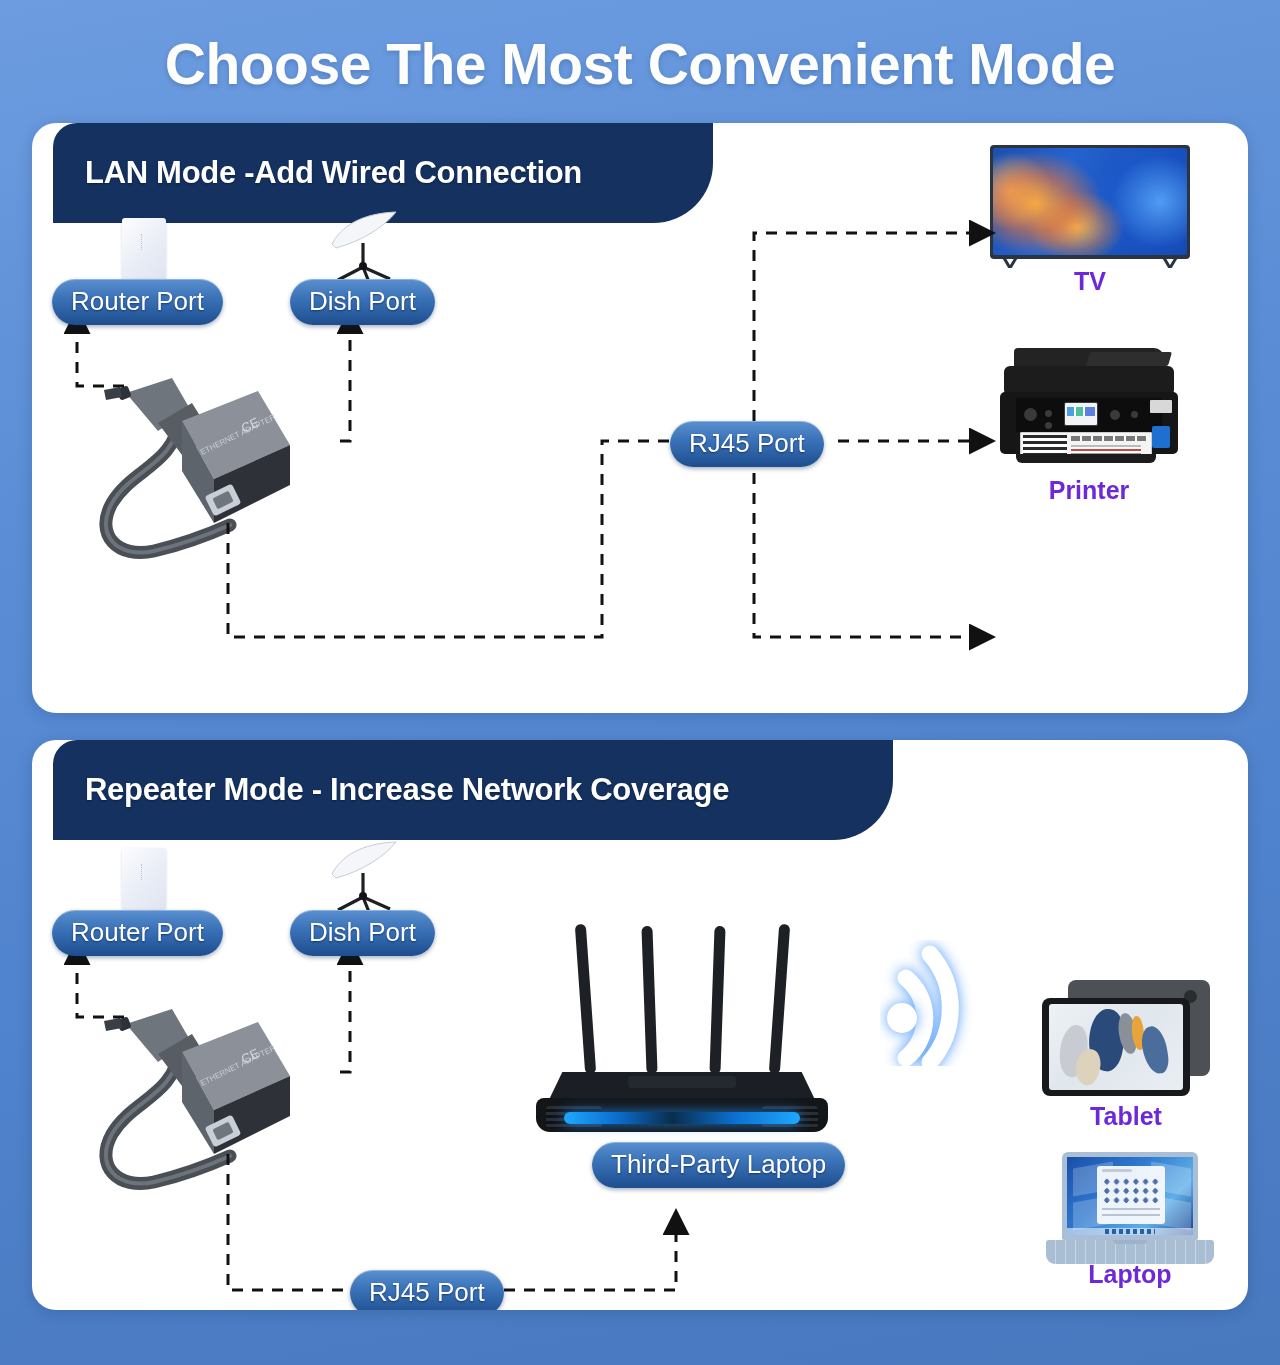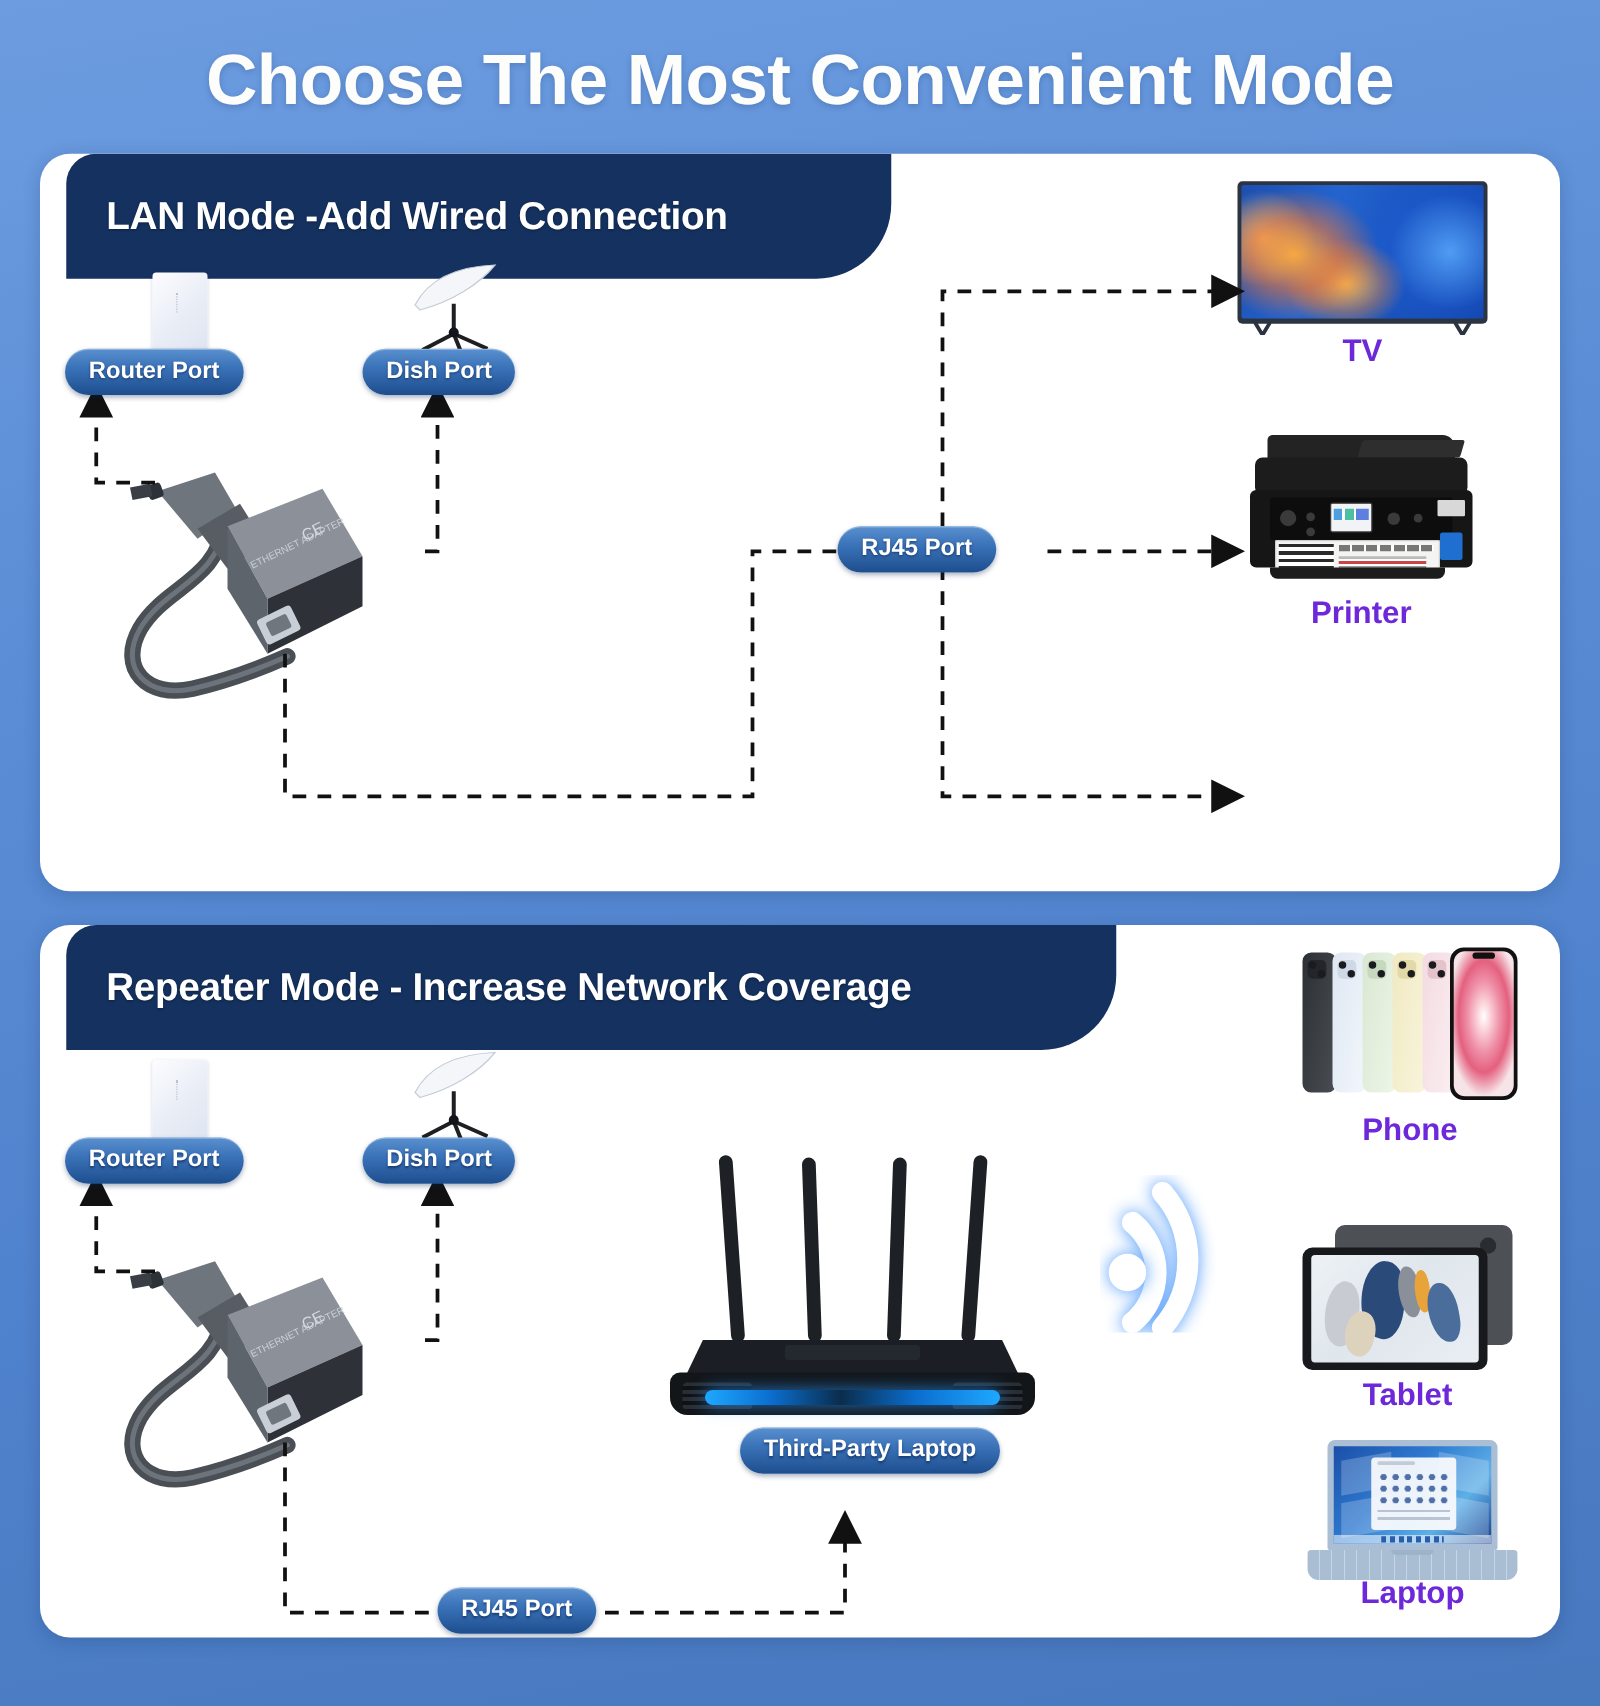--- a/index.html
+++ b/index.html
@@ -63,22 +63,22 @@
     text-shadow: 0 1px 2px rgba(0,0,0,.35);
   }
 
   .panel-body { position: absolute; inset: 0; }
 
   
   .pill {
     position: absolute;
     background: linear-gradient(to bottom, #5a90cf 0%, #3a72b8 42%, #1d4e8e 100%);
     color: #ffffff;
-    font-size: 19px;
-    font-weight: bold;
+    font-size: 26px;
+    font-weight: normal;
     border-radius: 999px;
     padding: 7px 19px 8px;
     white-space: nowrap;
     box-shadow: 0 2px 4px rgba(10,35,75,.35), inset 0 1px 0 rgba(255,255,255,.32);
     text-shadow: 0 1px 2px rgba(0,20,60,.55);
     z-index: 6;
   }
 
   
   .caption {
@@ -420,44 +420,20 @@
     </div>
 
     <svg class="wifi" style="left:848px;top:200px;" viewBox="0 0 132 126">
       <g fill="none" stroke="#ffffff" stroke-width="17" stroke-linecap="round" style="filter: drop-shadow(0 0 7px rgba(70,150,250,.95));">
         <path d="M26,118 A52,52 0 0 0 26,38"></path>
         <path d="M50,122 A82,82 0 0 0 50,14"></path>
       </g>
       <circle cx="22" cy="78" r="15" fill="#ffffff" style="filter: drop-shadow(0 0 7px rgba(70,150,250,.95));"></circle>
     </svg>
 
-    <div class="device" style="left:1010px;top:18px;">
-      <div class="phones">
-        <div class="ph" style="left:0;background:linear-gradient(100deg,#2c2f33,#4a4e54);">
-          <div class="cam" style="background:#22262b;"></div>
-          </div>
-        <div class="ph" style="left:24px;background:linear-gradient(100deg,#dfe7f2,#f3f7fc);">
-          <div class="cam" style="background:#cfd8e6;"></div>
-          </div>
-        <div class="ph" style="left:48px;background:linear-gradient(100deg,#d9e8d2,#eef6e8);">
-          <div class="cam" style="background:#c6d8bd;"></div>
-          </div>
-        <div class="ph" style="left:72px;background:linear-gradient(100deg,#f0e9c2,#f9f5dc);">
-          <div class="cam" style="background:#e2d9a8;"></div>
-          </div>
-        <div class="ph" style="left:96px;background:linear-gradient(100deg,#f3dbe2,#fbeff2);">
-          <div class="cam" style="background:#e4c3cd;"></div>
-          </div>
-        <div class="ph-front">
-          <div class="ph-notch"></div>
-          <div class="ph-front-scr"></div>
-        </div>
-      </div>
-      <div class="caption" style="left:-14px;top:132px;width:200px;">Phone</div>
-    </div>
 
     <div class="device" style="left:1010px;top:212px;margin-top:28px;">
       <div class="tablet">
         <div class="tb-back"></div>
         <div class="tb-backcam"></div>
         <div class="tb-front">
             <div class="tb-screen">
           <div class="tb-br" style="left:30%;top:6%;width:26%;height:72%;background:#2a4a7a;transform:rotate(8deg);"></div>
           <div class="tb-br" style="left:52%;top:10%;width:13%;height:48%;background:#8a9099;transform:rotate(-6deg);"></div>
           <div class="tb-br" style="left:62%;top:14%;width:9%;height:40%;background:#e8a33a;transform:rotate(-4deg);"></div>

